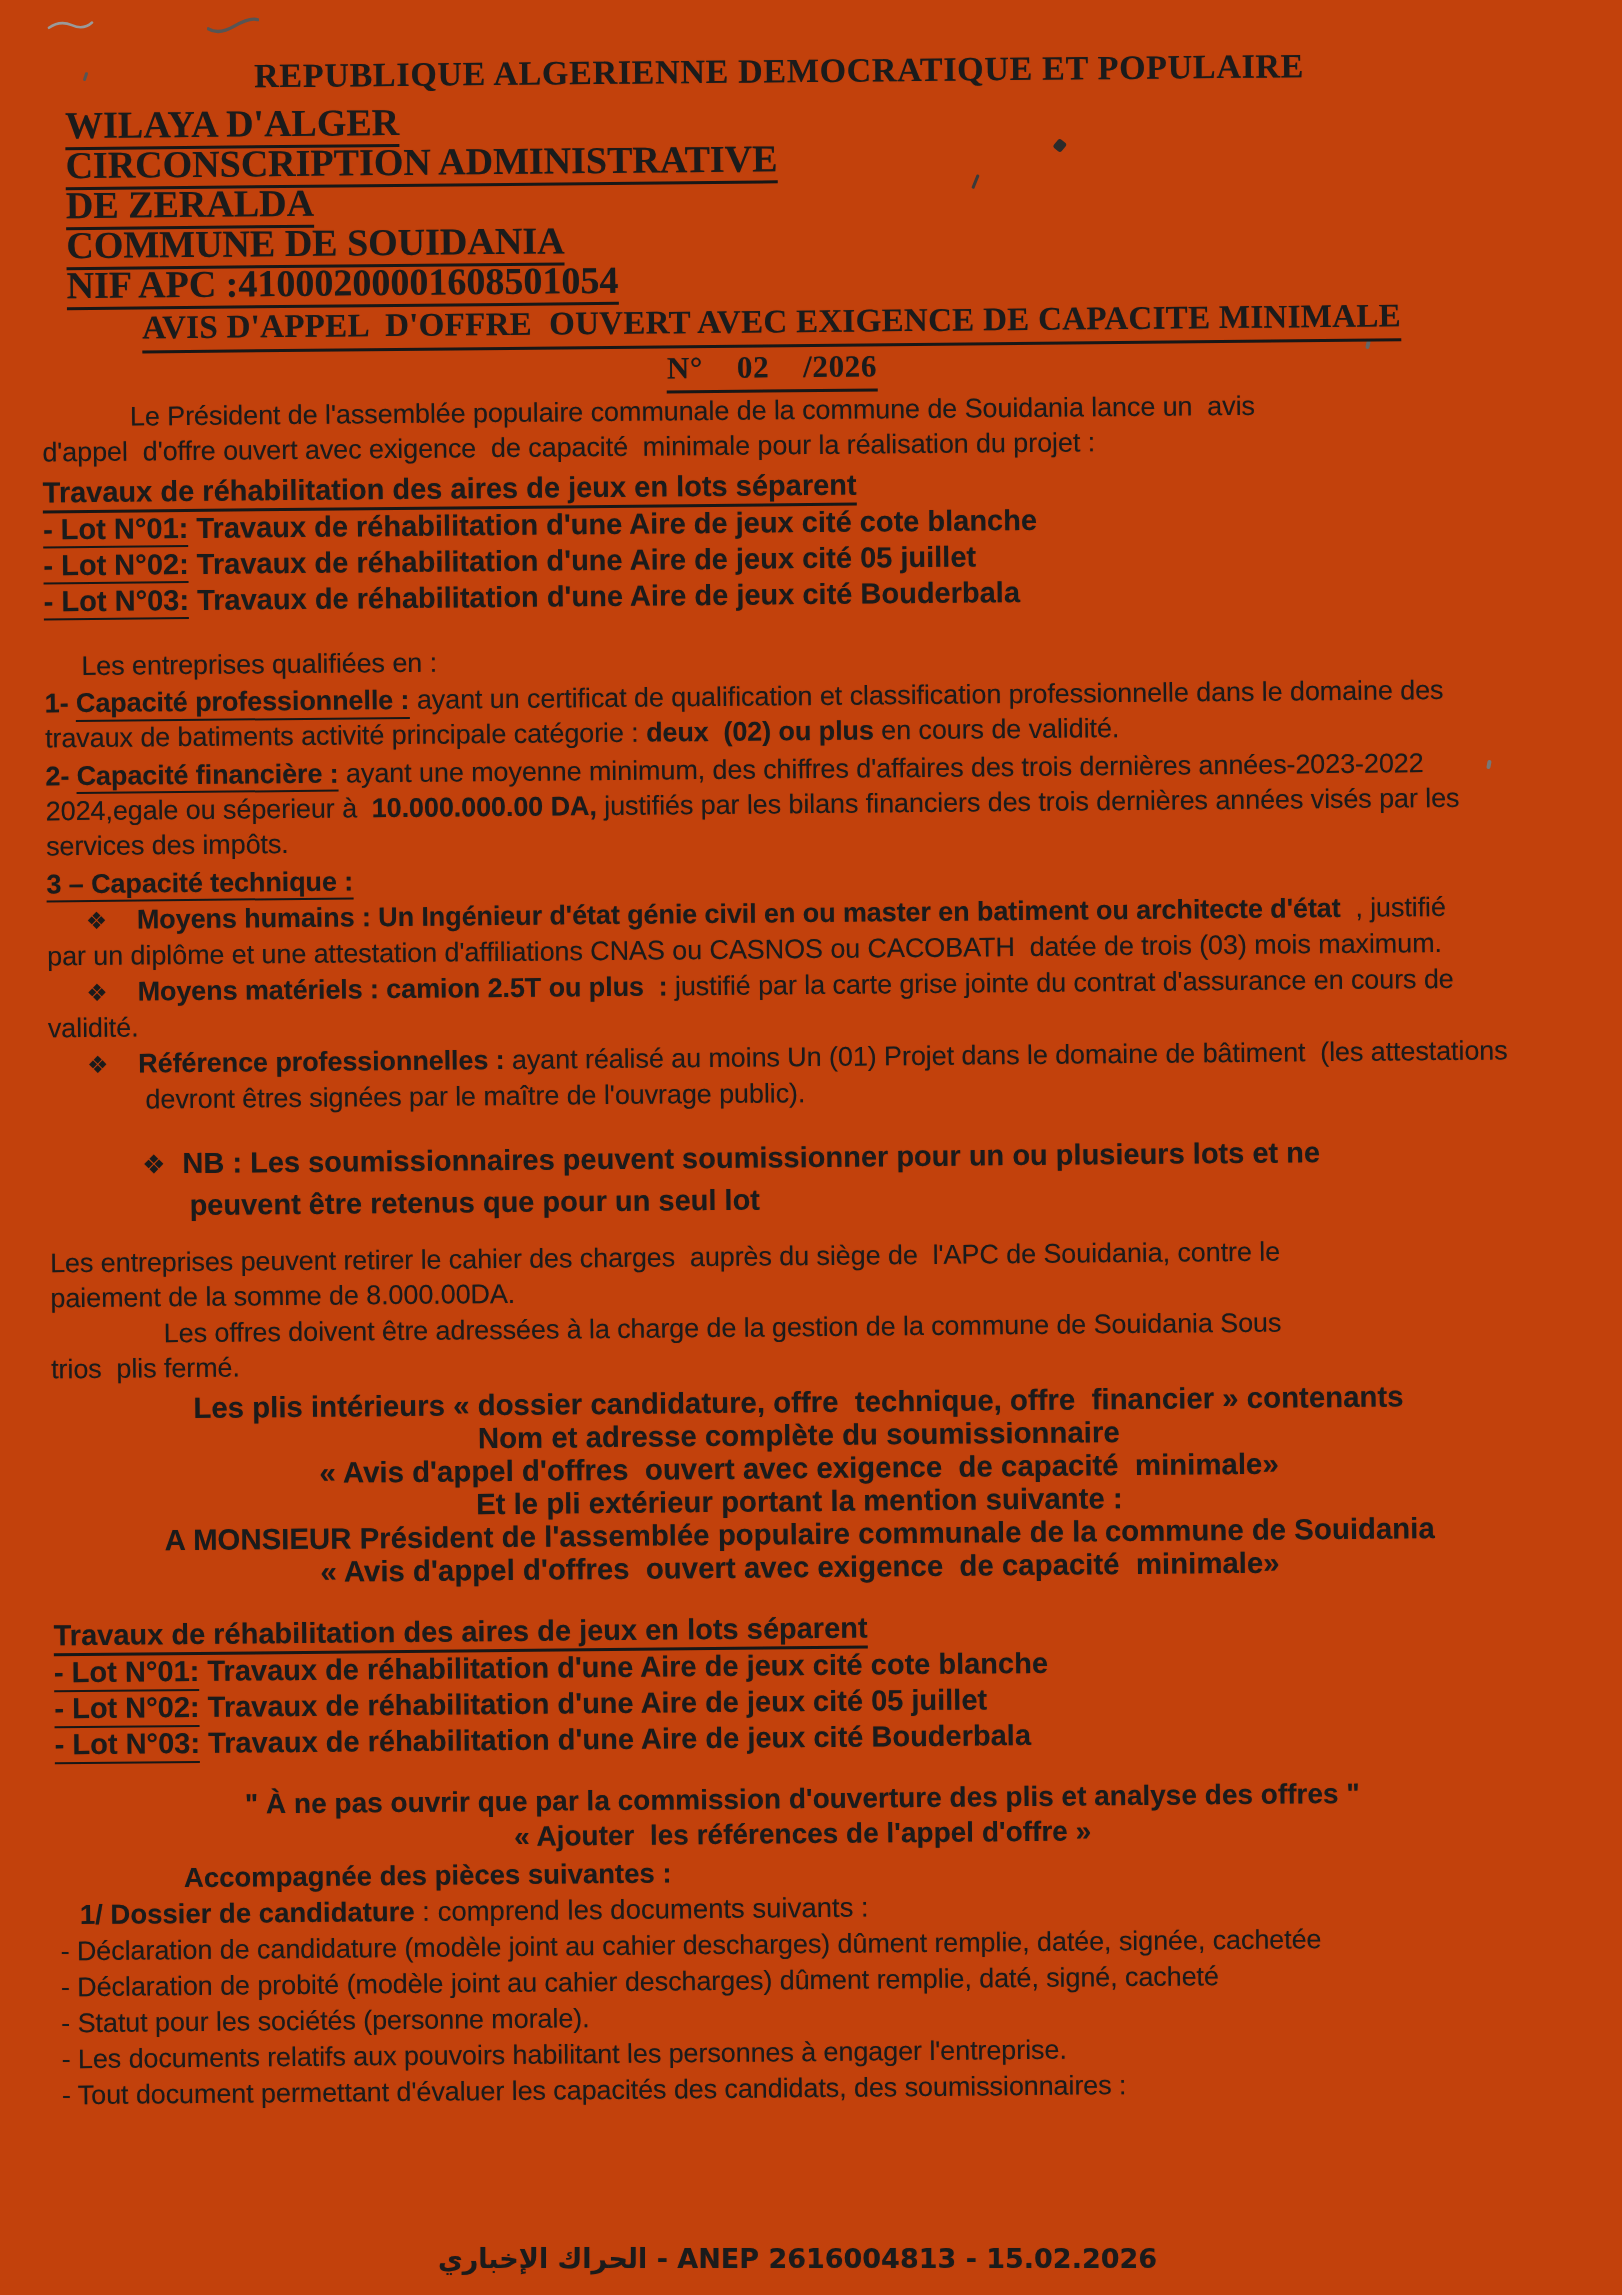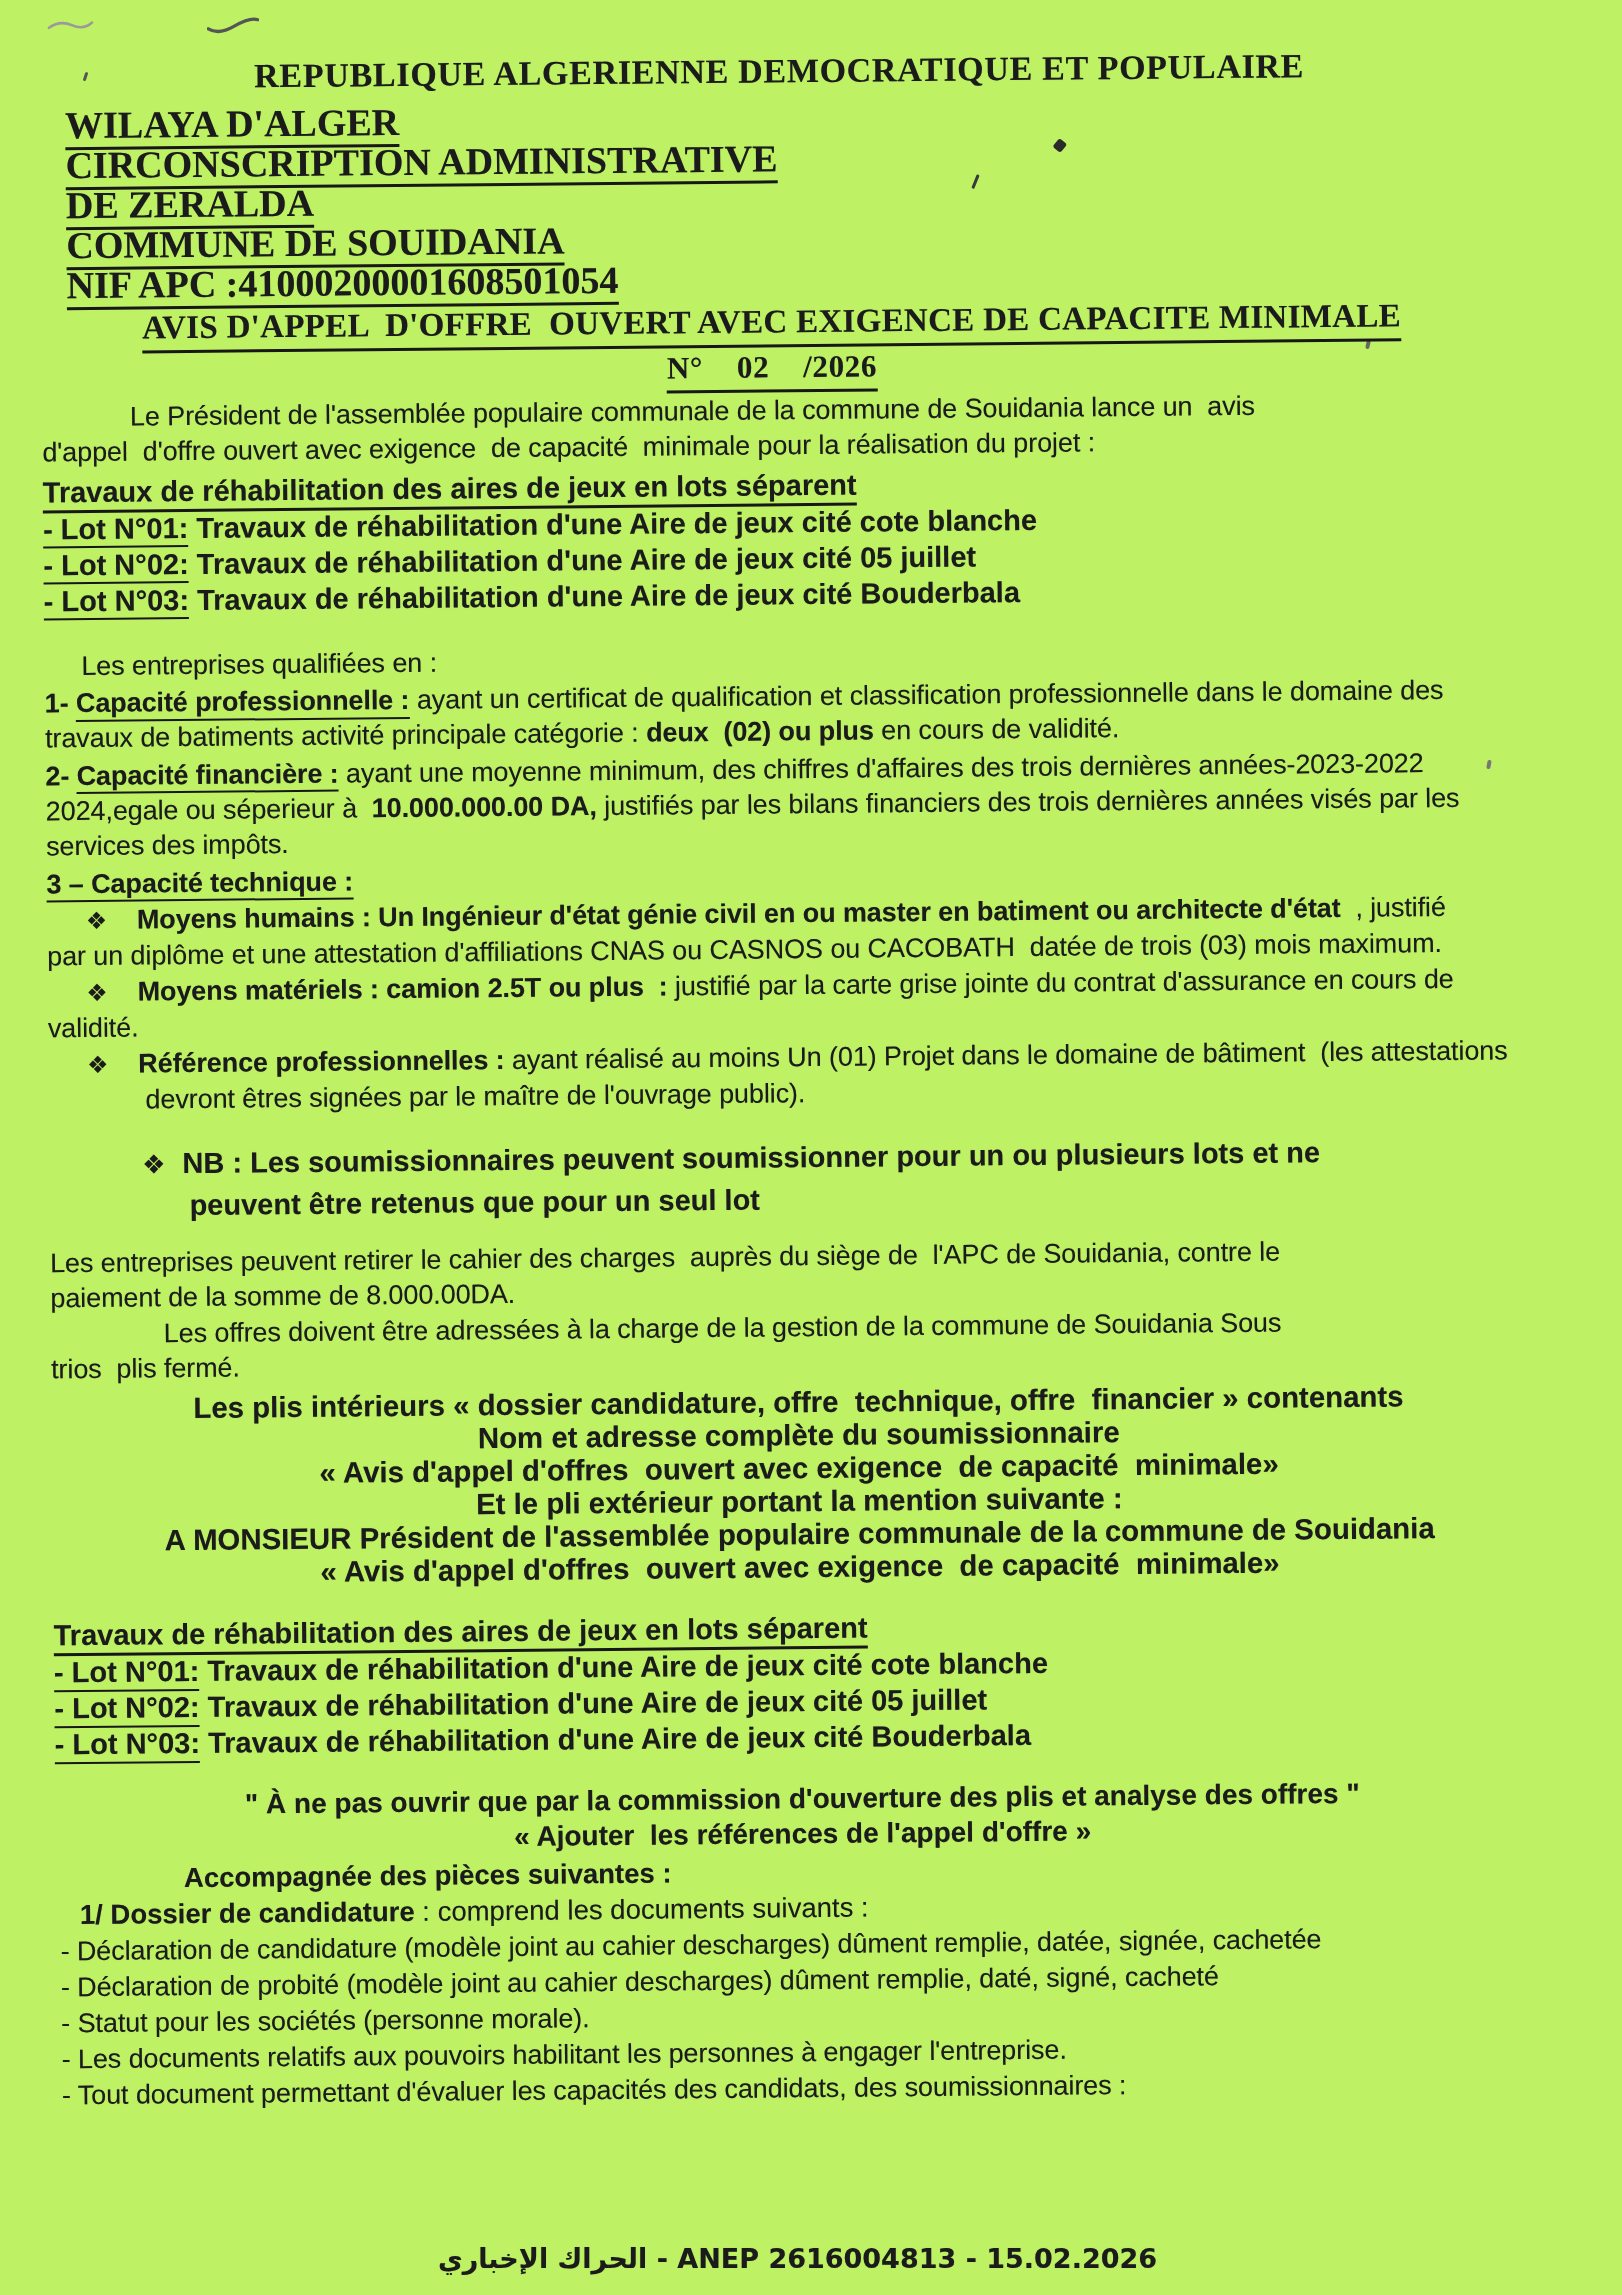--- a/index.html
+++ b/index.html
@@ -1,18 +1,18 @@
 <!DOCTYPE html>
 <html style="font-size:10.5px"><head>
 <meta charset="utf-8">
 <style>
   * { margin:0; padding:0; box-sizing:border-box; }
   html,body { width:1623px; }
   body { height:2295px; background:#e9e9e9; font-family:"Liberation Sans",sans-serif; color:#1b1b1b; }
-  .page { position:relative; width:1623px; height:2295px; background:#bef264; overflow:hidden;
+  .page { position:relative; width:1623px; height:2295px; background:#c2410c; overflow:hidden;
           text-shadow:0 0 0.7px rgba(30,30,30,.4); }
   .content { position:relative; padding:0 39px 0 38px; transform:rotate(-0.55deg); transform-origin:811px 0; }
   .serif { font-family:"Liberation Serif",serif; }
   .pre { white-space:pre; }
   .b { font-weight:700; }
   .line { display:block; white-space:pre; }
   .u  { border-bottom:3.3px solid #171717; padding-bottom:0.7px; }
   .u2 { border-bottom:3.3px solid #171717; padding-bottom:4.6px; }
   .bu { font-weight:700; border-bottom:2.6px solid #171717; padding-bottom:1.3px; }
   .bu2{ font-weight:700; border-bottom:3.3px solid #171717; padding-bottom:2px; }

